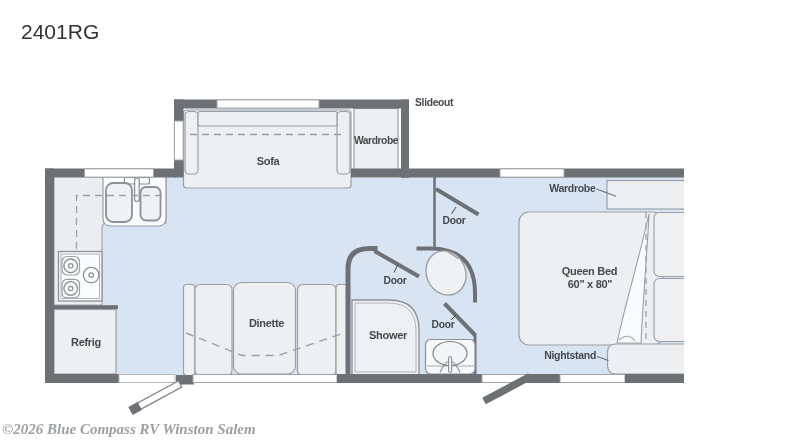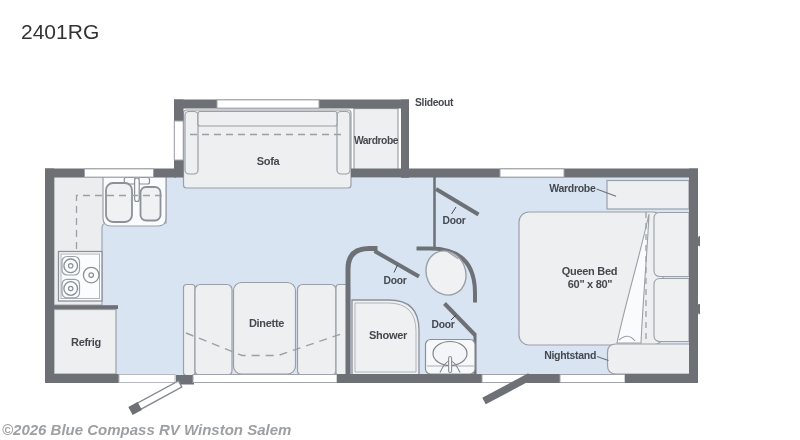--- a/index.html
+++ b/index.html
@@ -1,17 +1,17 @@
 <!DOCTYPE html>
 <html><head>
 <meta charset="utf-8">
 <style>
   html,body{margin:0;padding:0;background:#ffffff;}
   .page{position:relative;width:684px;height:440px;background:#ffffff;overflow:hidden;
-        font-family:"Liberation Sans", sans-serif;padding-left:16px;}
+        font-family:"Liberation Sans", sans-serif;}
   svg text{font-family:"Liberation Sans", sans-serif;font-weight:bold;letter-spacing:-0.3px;fill:#45494f;}
 </style>
 </head>
 <body>
 <div class="page">
 
 <div style="position:absolute;left:21px;top:20px;font-size:21px;color:#333333;line-height:23px;">2401RG</div>
 
 <svg width="800" height="440" viewBox="0 0 800 440" style="position:absolute;left:0;top:0;">
 
@@ -292,14 +292,14 @@
 <g>
         <line x1="697" y1="310" x2="773" y2="279" stroke="#6d7176" stroke-width="9.5"></line>
       </g>
 
 <g>
         <rect x="768" y="272" width="20" height="10" rx="2" fill="#6d7176"></rect>
       </g>
 
 </svg>
 
-<div style="position:absolute;left:2px;top:421px;font-size:15px;font-weight:bold;font-style:italic;color:#9da0a3;line-height:17px;">©2026 Blue Compass RV Winston Salem</div>
+<div style="position:absolute;left:2px;top:421px;font-size:15px;font-weight:bold;font-style:italic;color:#9da0a3;line-height:17px;font-family:Liberation Serif, serif;">©2026 Blue Compass RV Winston Salem</div>
 </div>
 
 </body></html>

